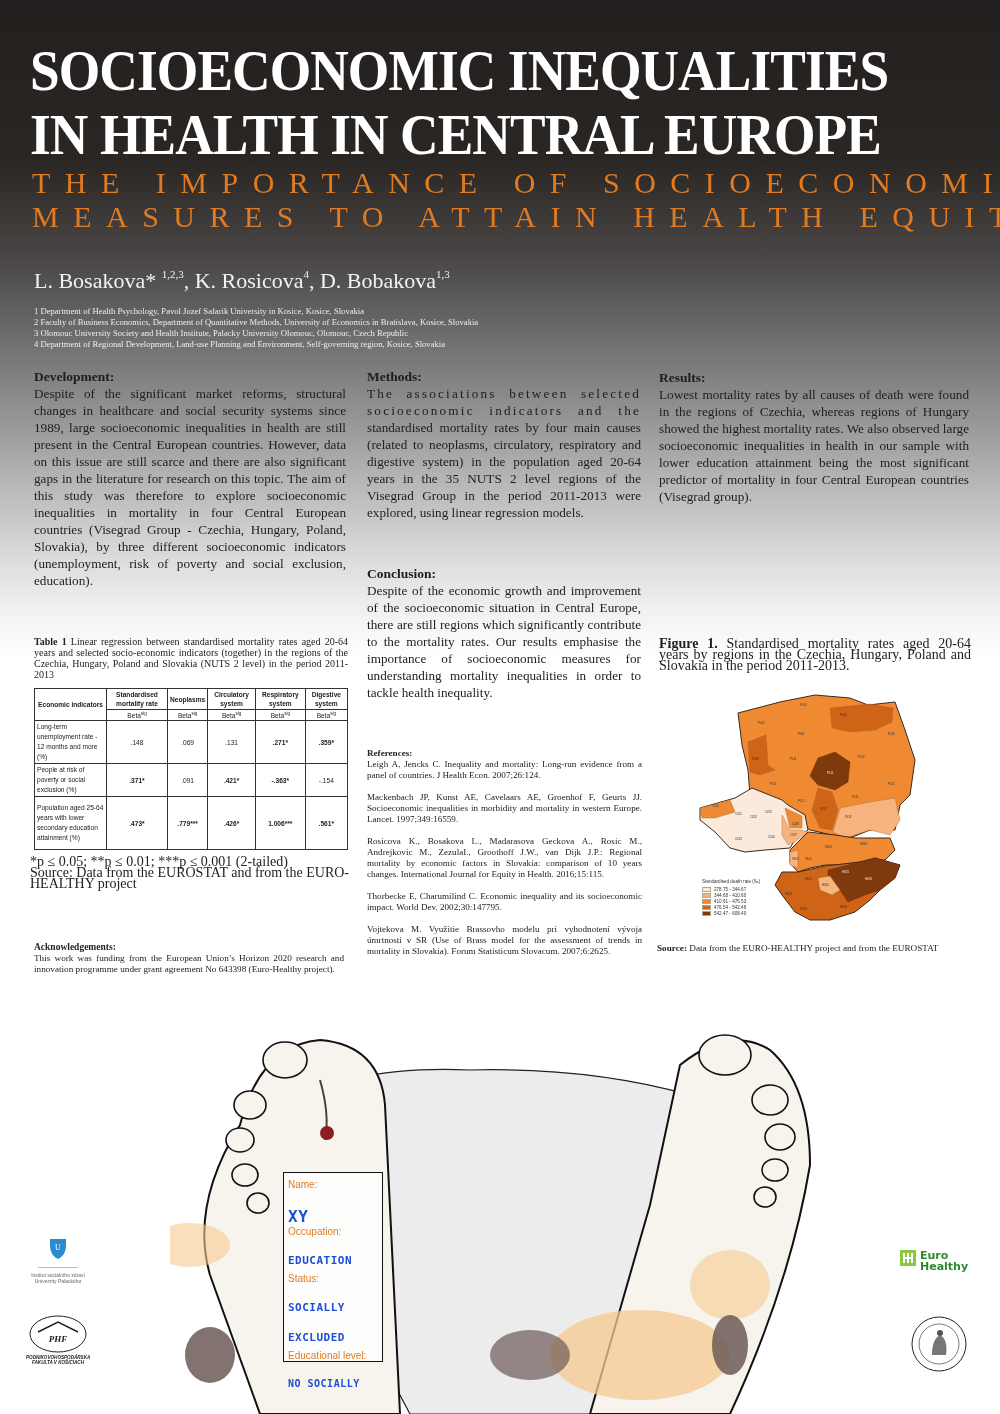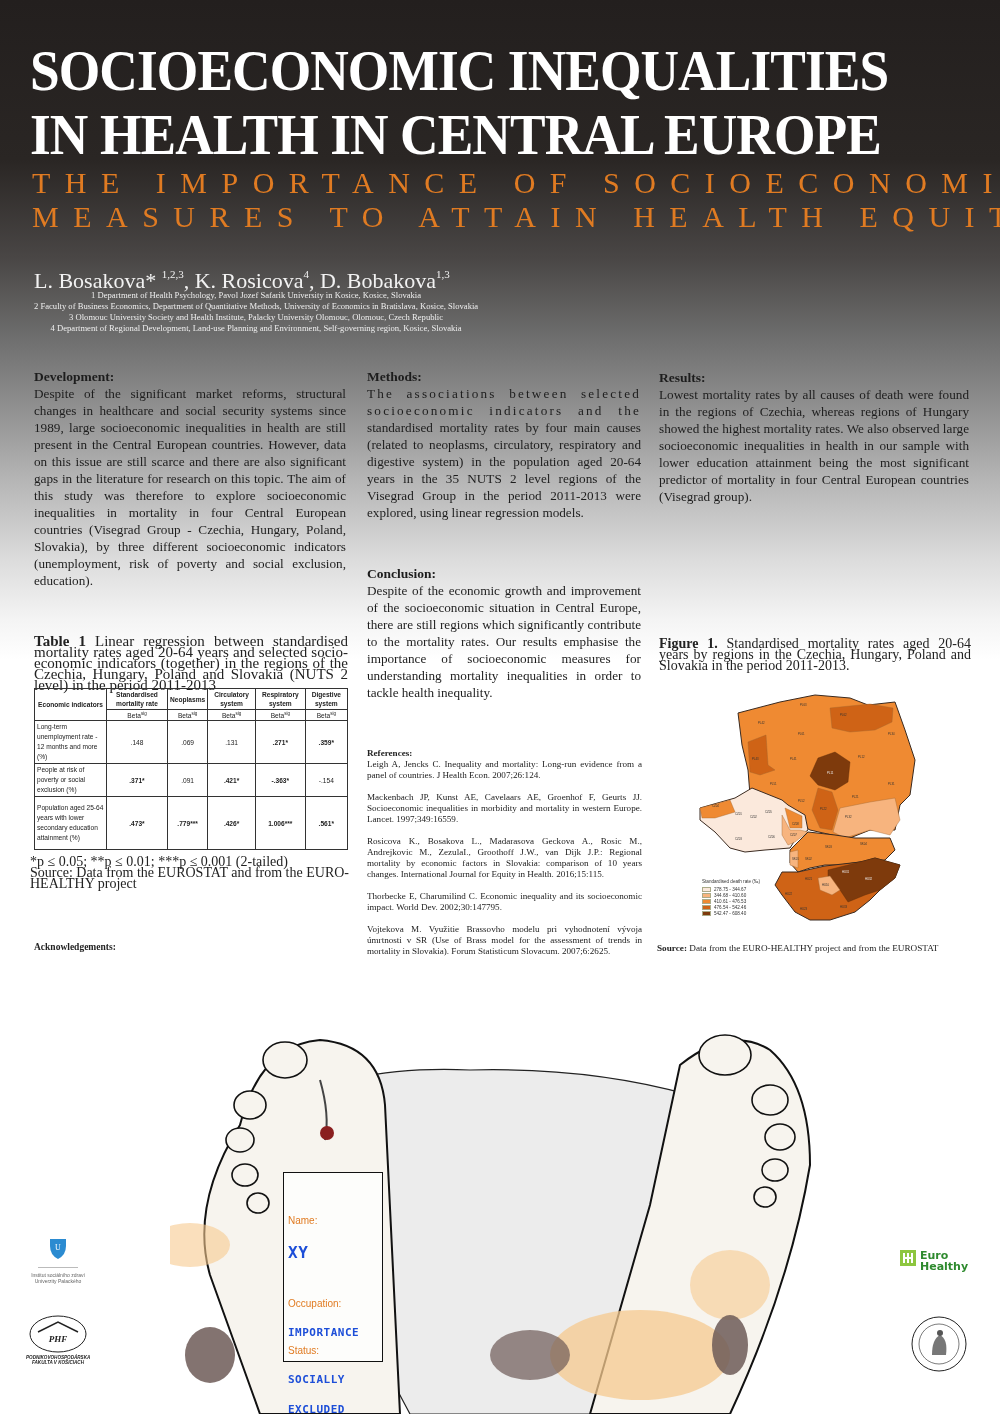--- a/index.html
+++ b/index.html
@@ -36,35 +36,34 @@
   .s1 { top: 166px; }
   .s2 { top: 200px; }
   .authors {
     left: 34px; top: 268px;
     color: #f2f2f2;
     font-size: 22px;
     white-space: nowrap;
   }
   .authors sup { font-size: 11px; vertical-align: 10px; }
   .affils {
-    left: 34px; top: 290px;
+    left: 34px; top: 306px;
     color: #eeeeee;
     font-size: 8.6px;
     line-height: 11px;
-    text-align: center;
   }
   .section { font-size: 13.2px; line-height: 17px; text-align: justify; color: #1d1d1d; }
   .section h3 { font-size: 13.5px; font-weight: bold; line-height: 16px; }
   .bg { left: 34px; top: 369px; width: 312px; }
   .methods { left: 367px; top: 369px; width: 274px; }
   .methods .spaced { letter-spacing: 2.2px; }
   .conclusion { left: 367px; top: 566px; width: 274px; }
   .results { left: 659px; top: 370px; width: 310px; }
 
-  .tcap { left: 34px; top: 636px; width: 314px; font-size: 15px; line-height: 11px; text-align: justify; }
+  .tcap { left: 34px; top: 636px; width: 314px; font-size: 10px; line-height: 11px; text-align: justify; }
   table.reg {
     position: absolute; left: 34px; top: 688px; width: 314px;
     border-collapse: collapse;
     font-family: "Liberation Sans", "DejaVu Sans", sans-serif;
     font-size: 6.6px;
     color: #222;
   }
   table.reg th, table.reg td { border: 1px solid #333; padding: 1px 2px; text-align: center; vertical-align: middle; }
   table.reg th { font-weight: bold; line-height: 9px; }
   table.reg td.lbl { text-align: left; width: 72px; line-height: 10px; }
@@ -80,21 +79,21 @@
 
   .figcap { left: 659px; top: 638px; width: 312px; font-size: 14px; line-height: 11px; text-align: justify; }
   .map { left: 690px; top: 680px; width: 300px; height: 260px; }
   .legend { left: 702px; top: 879px; font-family: "Liberation Sans", sans-serif; font-size: 4.6px; color: #333; }
   .legend .row { display: flex; align-items: center; height: 6px; }
   .legend .sw { width: 9px; height: 5px; margin-right: 3px; border: 0.5px solid #aa8; }
   .src { left: 657px; top: 943px; font-size: 9.2px; }
 
   .illus { left: 170px; top: 1025px; width: 720px; height: 389px; }
   .tag { left: 283px; top: 1172px; width: 100px; height: 190px; }
-  .taglabel { font-family: "Liberation Sans", sans-serif; color: #e07b22; font-size: 10px; margin-top: 36px; }
+  .taglabel { font-family: "Liberation Sans", sans-serif; color: #e07b22; font-size: 10px; }
   .taghand { font-family: "DejaVu Sans Mono", monospace; color: #1d4ed8; font-size: 11px; font-weight: bold; letter-spacing: 0.5px; margin-top: 17px; }
 
   .logo-upol { left: 28px; top: 1238px; width: 60px; text-align: center; font-family: "Liberation Sans", sans-serif; font-size: 5px; color: #666; }
   .logo-phf { left: 26px; top: 1312px; width: 64px; text-align: center; font-family: "Liberation Sans", sans-serif; font-size: 4.6px; font-weight: bold; color: #222; font-style: italic; }
   .logo-euro { left: 900px; top: 1250px; display: flex; font-family: "DejaVu Sans", sans-serif; font-weight: bold; color: #2e8a2e; font-size: 11px; line-height: 11px; }
   .logo-upjs { left: 910px; top: 1315px; width: 58px; height: 58px; }
 </style>
 </head>
 <body>
 
@@ -183,20 +182,21 @@
   </tr>
 </tbody>
   </table>
 <div class="abs tnote">
   <div>*p ≤ 0.05; **p ≤ 0.01; ***p ≤ 0.001 (2-tailed)</div>
   <div>Source: Data from the EUROSTAT and from the EURO-HEALTHY project</div>
 </div>
 
 <div class="abs ack">
   <b>Acknowledgements:</b>
+  <p>This work was funding from the European Union’s Horizon 2020 research and innovation programme under grant agreement No 643398 (Euro-Healthy project).</p>
 </div>
 
 <div class="abs refs">
   <b>References:</b>
   <p>Leigh A, Jencks C. Inequality and mortality: Long-run evidence from a panel of countries. J Health Econ. 2007;26:124.</p>
   <p>Mackenbach JP, Kunst AE, Cavelaars AE, Groenhof F, Geurts JJ. Socioeconomic inequalities in morbidity and mortality in western Europe. Lancet. 1997;349:16559.</p>
   <p>Rosicova K., Bosakova L., Madarasova Geckova A., Rosic M., Andrejkovic M., ZezulaI., Groothoff J.W., van Dijk J.P.: Regional mortality by economic factors in Slovakia: comparison of 10 years changes. International Journal for Equity in Health. 2016;15:115.</p>
   <p>Thorbecke E, Charumilind C. Economic inequality and its socioeconomic impact. World Dev. 2002;30:147795.</p>
   <p>Vojtekova M. Využitie Brassovho modelu pri vyhodnotení vývoja úmrtnosti v SR (Use of Brass model for the assessment of trends in mortality in Slovakia). Forum Statisticum Slovacum. 2007;6:2625.</p>
 </div>
@@ -322,21 +322,21 @@
 
   <path d="M150,55 Q160,90 155,115" fill="none" stroke="#444" stroke-width="2"></path>
   <circle cx="157" cy="108" r="7" fill="#8a1f1f"></circle>
 </svg>
 
 <div class="abs tag" style="border:1.5px solid #111; background:#fdfdfb;">
   <div style="padding:6px 4px;">
     <div class="taglabel">Name:</div>
     <div class="taghand" style="font-size:16px">XY</div>
     <div class="taglabel">Occupation:</div>
-    <div class="taghand">IMPORTANCE</div>
+    <div class="taghand">EDUCATION</div>
     <div class="taglabel" style="margin-top:6px">Status:</div>
     <div class="taghand">SOCIALLY</div>
     <div class="taghand">EXCLUDED</div>
     <div class="taglabel" style="margin-top:6px">Educational level:</div>
     <div class="taghand" style="font-size:10px">NO SOCIALLY</div>
   </div>
 </div>
 
 <div class="abs logo-upol">
   <svg width="18" height="22" viewBox="0 0 18 22">

